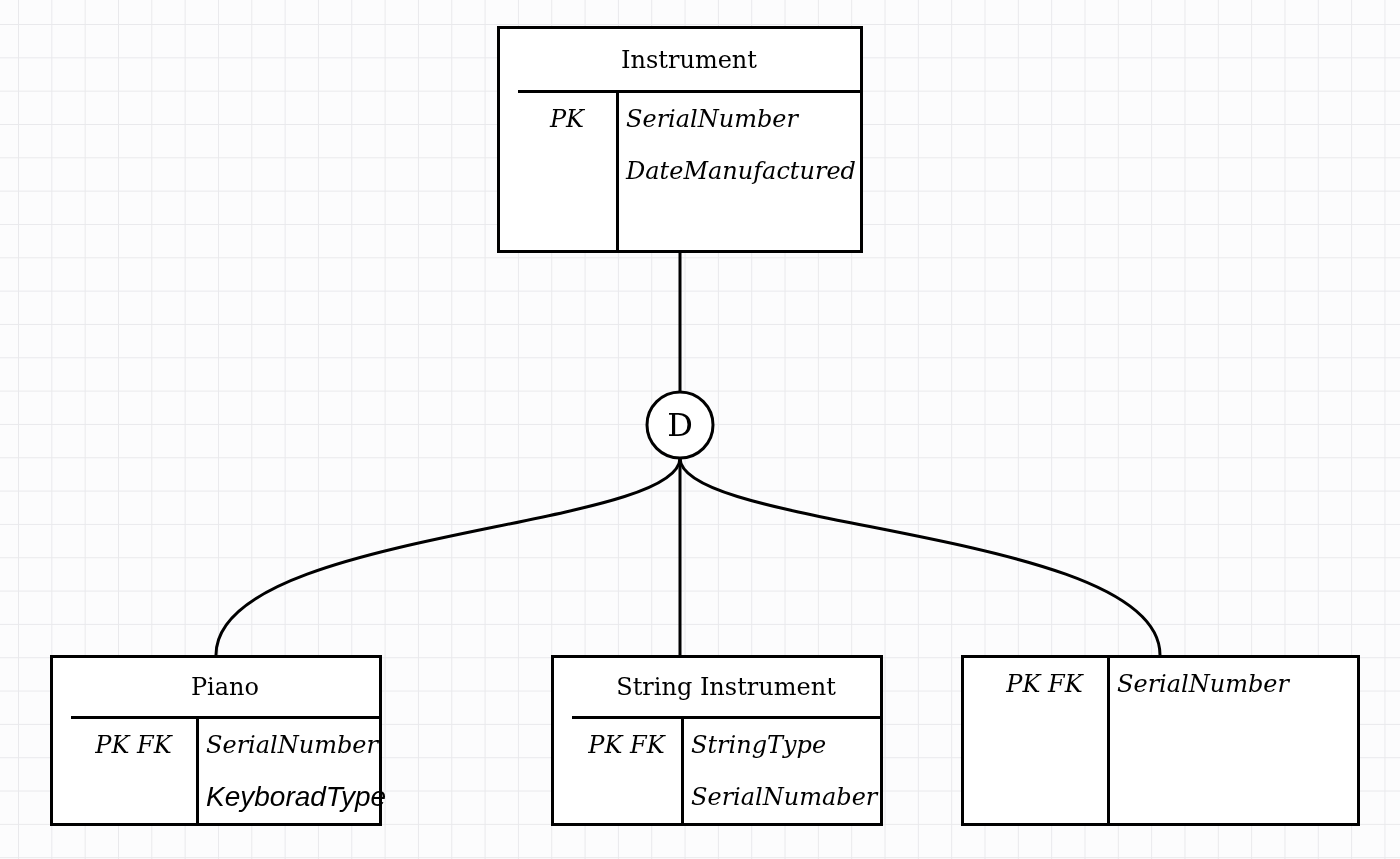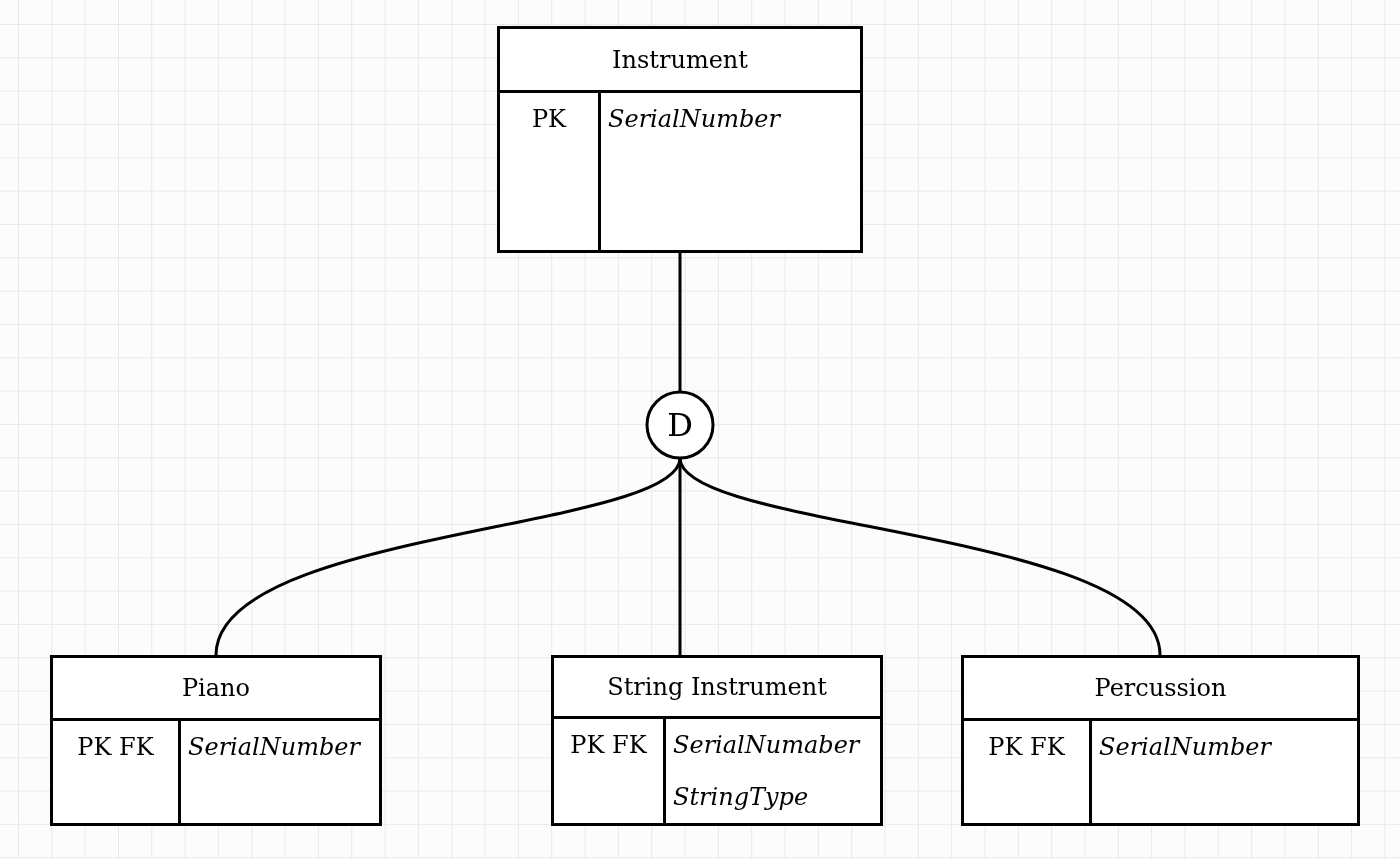--- a/index.html
+++ b/index.html
@@ -20,20 +20,21 @@
   svg.connectors path, svg.connectors circle{
     stroke:#000;stroke-width:3;fill:none;
   }
   svg.connectors circle{fill:#ffffff;}
 
   .entity{
     position:absolute;
     box-sizing:border-box;
     border:3px solid #000;
     background:#ffffff;
+    padding-left:18px;
   }
   .entity-header{
     box-sizing:content-box;
     height:61px;
     border-bottom:3px solid #000;
     display:flex;align-items:center;justify-content:center;
     font-size:24px;
   }
   .entity-sub .entity-header{height:60px;}
   .entity-body{display:flex;align-items:stretch;flex:1;}
@@ -42,21 +43,21 @@
     border-right:3px solid #000;
     flex:0 0 auto;
   }
   .attrs-col{flex:1 1 auto;padding-left:7px;font-style:italic;}
   .row{
     height:52px;
     display:flex;align-items:center;
     font-size:24px;
     white-space:nowrap;
   }
-  .keys-col .row{justify-content:center;}
+  .keys-col .row{justify-content:center;font-style:italic;}
   .attr-sans{font-family:"Liberation Sans", sans-serif;font-size:28px;}
 
   .entity-instrument{left:497px;top:26px;width:366px;height:227px;}
   .entity-instrument .keys-col{width:101px;}
 
   .entity-sub{top:655px;height:171px;}
   .entity-piano{left:50px;width:332px;}
   .entity-piano .keys-col{width:128px;}
   .entity-string{left:551px;width:332px;}
   .entity-string .keys-col{width:112px;}
@@ -89,57 +90,58 @@
 
   <div class="entity entity-instrument">
     <div class="entity-flex">
       <div class="entity-header">Instrument</div>
       <div class="entity-body">
         <div class="keys-col">
           <div class="row">PK</div>
         </div>
         <div class="attrs-col">
           <div class="row">SerialNumber</div>
+          <div class="row">DateManufactured</div>
         </div>
       </div>
     </div>
   </div>
 
   <div class="entity entity-sub entity-piano">
     <div class="entity-flex">
       <div class="entity-header">Piano</div>
       <div class="entity-body">
         <div class="keys-col">
           <div class="row">PK FK</div>
         </div>
         <div class="attrs-col">
           <div class="row">SerialNumber</div>
+          <div class="row attr-sans">KeyboradType</div>
         </div>
       </div>
     </div>
   </div>
 
   <div class="entity entity-sub entity-string">
     <div class="entity-flex">
       <div class="entity-header">String Instrument</div>
       <div class="entity-body">
         <div class="keys-col">
           <div class="row">PK FK</div>
         </div>
         <div class="attrs-col">
+          <div class="row">StringType</div>
           <div class="row">SerialNumaber</div>
-          <div class="row">StringType</div>
         </div>
       </div>
     </div>
   </div>
 
   <div class="entity entity-sub entity-percussion">
     <div class="entity-flex">
-      <div class="entity-header">Percussion</div>
       <div class="entity-body">
         <div class="keys-col">
           <div class="row">PK FK</div>
         </div>
         <div class="attrs-col">
           <div class="row">SerialNumber</div>
         </div>
       </div>
     </div>
   </div>

